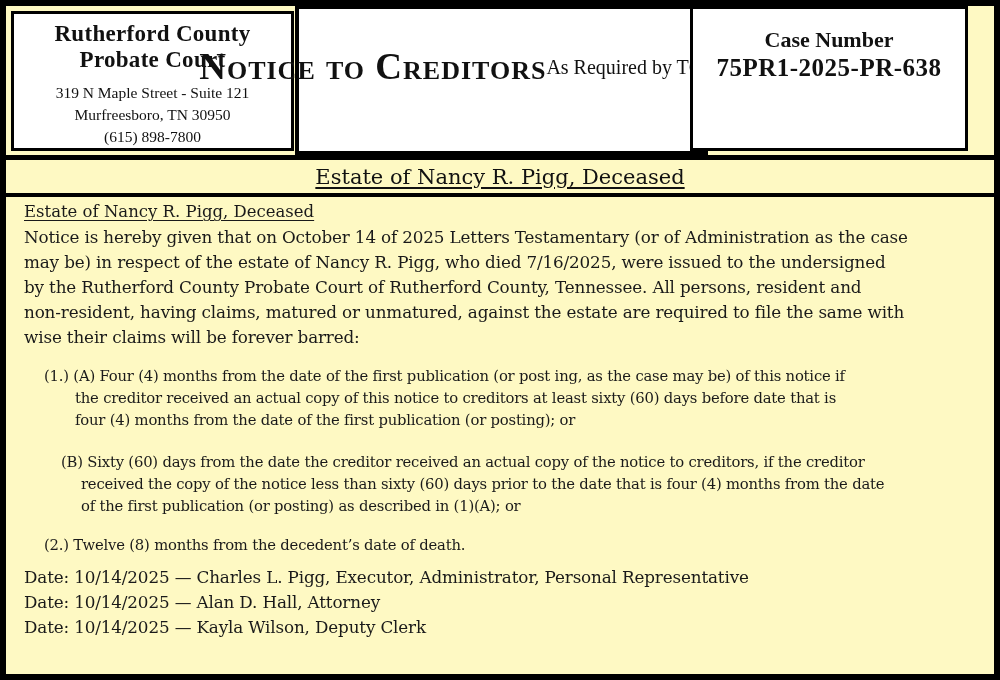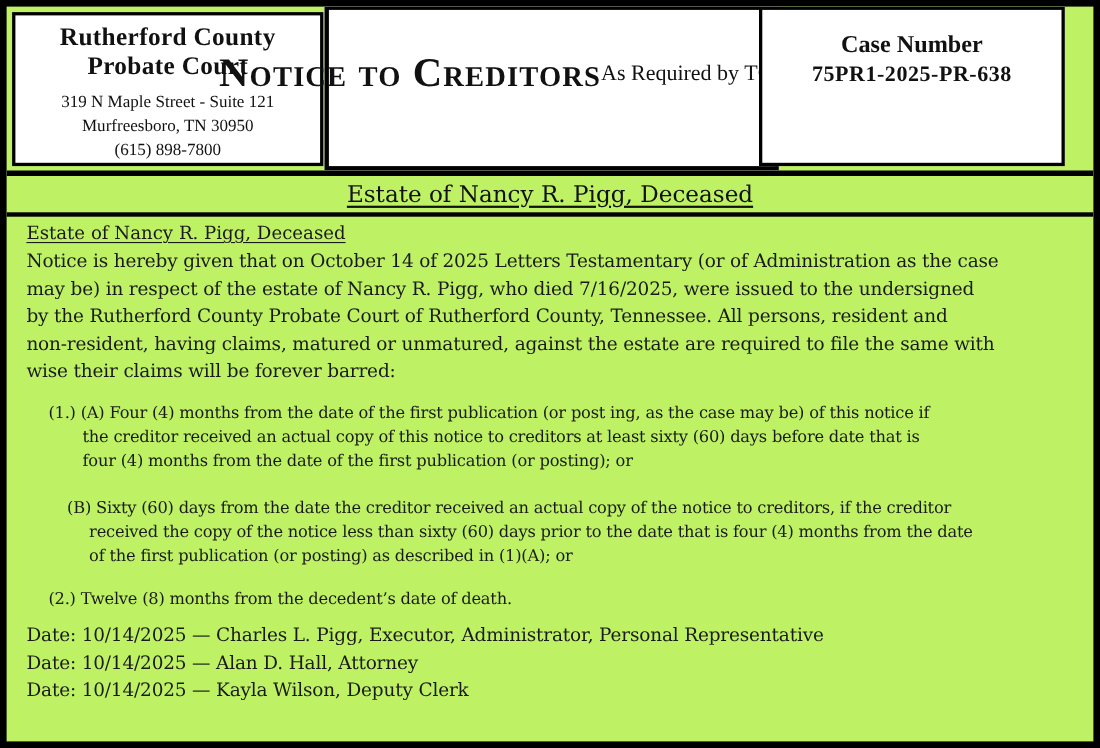--- a/index.html
+++ b/index.html
@@ -1,21 +1,21 @@
 <!DOCTYPE html>
 <html><head>
 <meta charset="utf-8">
 <style>
   html, body { margin: 0; padding: 0; background: #ffffff; }
   * { box-sizing: border-box; }
 
   .page {
     width: 1000px;
     height: 680px;
-    background: #bef264;
+    background: #fef9c3;
     border: 6px solid #000000;
     position: relative;
     color: #111111;
     overflow: hidden;
   }
 
   
   .header {
     position: relative;
     height: 149px;
@@ -43,21 +43,21 @@
     font-weight: bold;
     font-size: 37px;
     line-height: 40px;
     letter-spacing: 1px;
     white-space: nowrap;
   }
   .notice-subtitle { font-size: 20px; line-height: 24px; font-weight: 500; white-space: nowrap; }
 
   .case-box { left: 684px; top: 0px; width: 278px; height: 145px; padding-top: 18px; }
   .case-label  { font-size: 22px; font-weight: bold; line-height: 26px; }
-  .case-number { font-size: 20px; font-weight: bold; line-height: 30px; letter-spacing: 0.5px; }
+  .case-number { font-size: 25px; font-weight: bold; line-height: 30px; letter-spacing: 0.5px; }
 
   .rule { width: 100%; background: #000000; }
   .rule-1 { height: 5px; }
   .rule-2 { height: 4px; }
 
   
   .estate-banner {
     height: 33px;
     display: flex; align-items: center; justify-content: center;
     font-family: "DejaVu Serif", serif;

